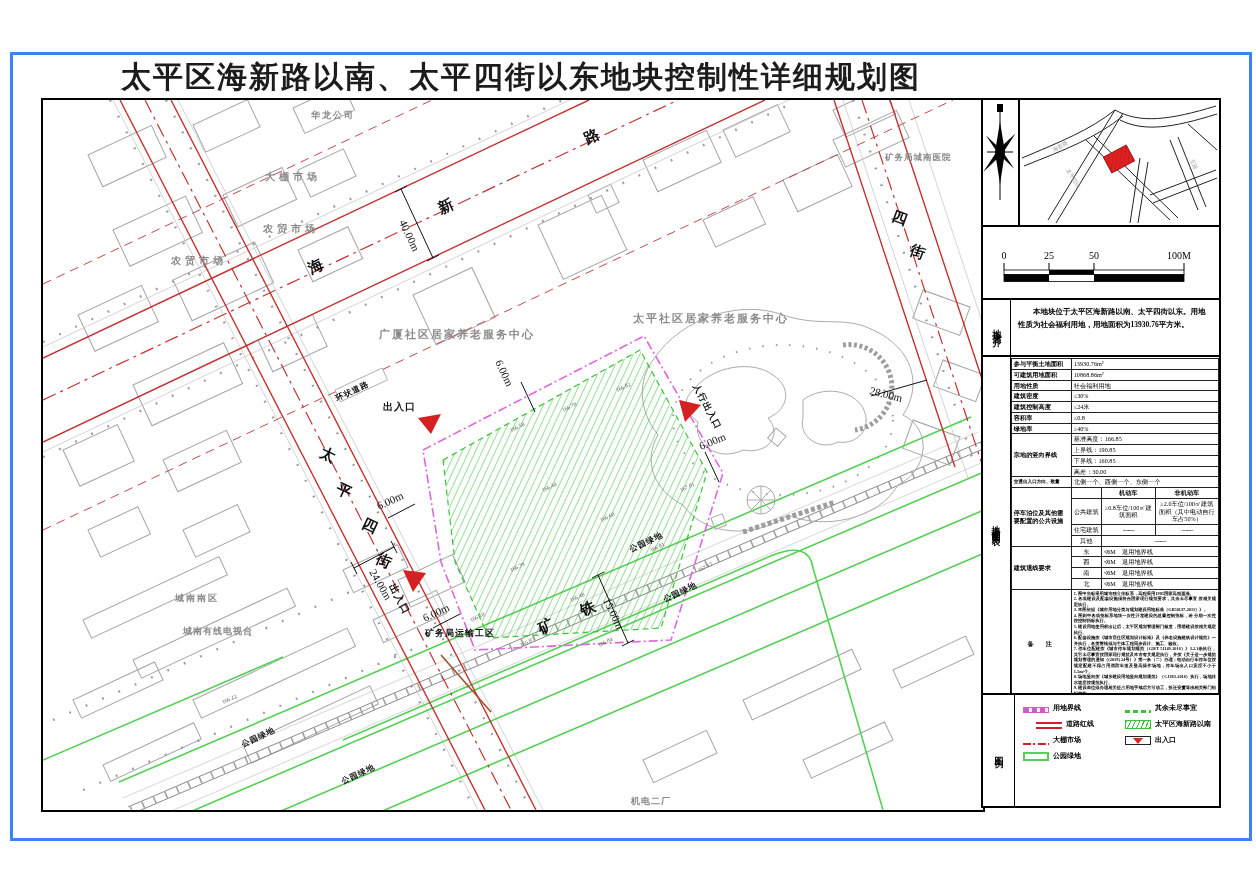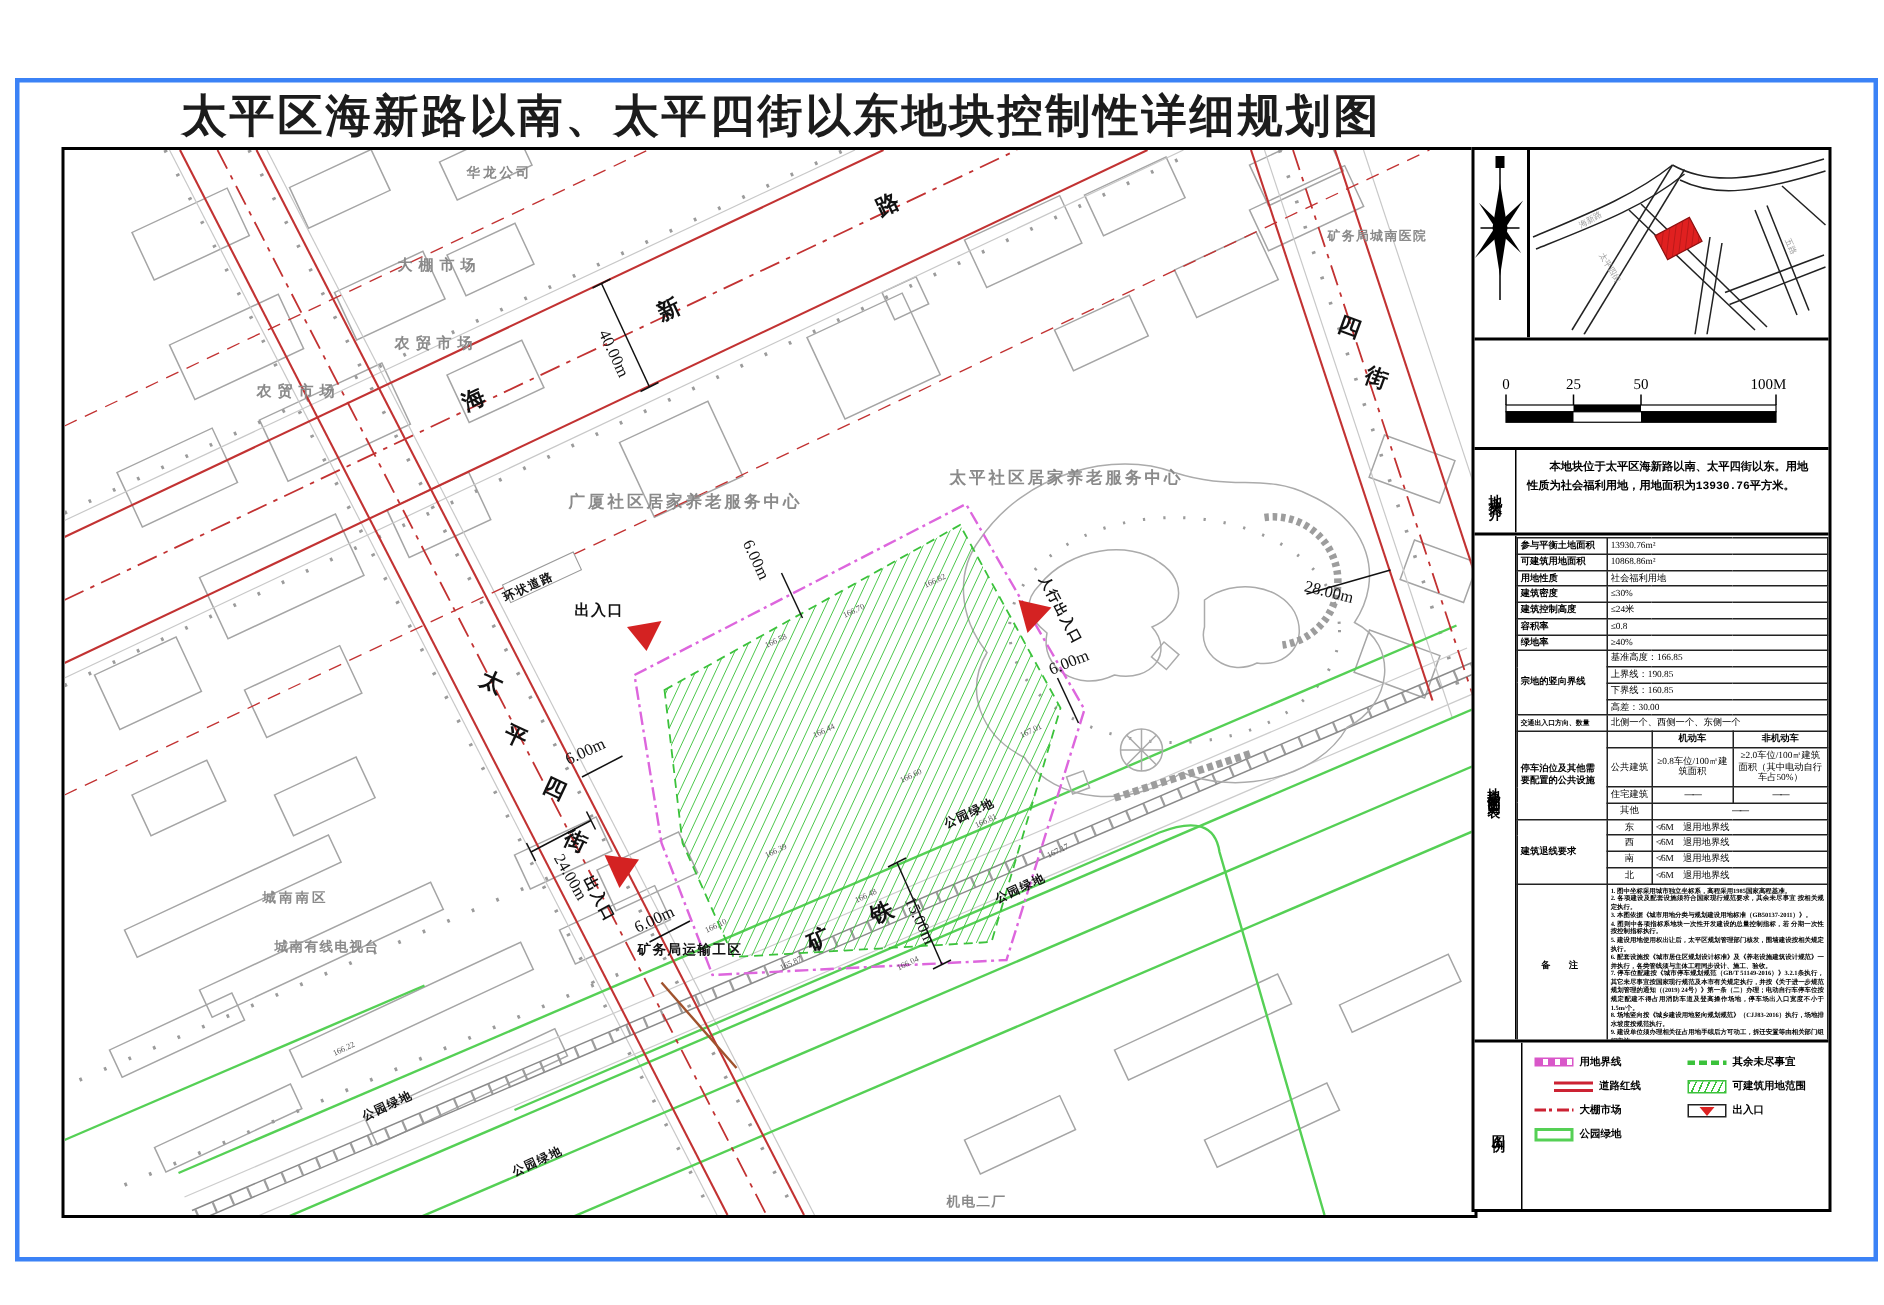--- a/index.html
+++ b/index.html
@@ -10,31 +10,31 @@
   .srow{position:relative;border-bottom:2px solid #000;box-sizing:border-box;overflow:hidden;}
   #row-top{height:127px;display:flex;}
   #northbox{width:37px;border-right:2px solid #000;box-sizing:border-box;}
   #insetbox{flex:1;}
   #row-scale{height:73px;}
   #row-intro{height:57px;display:flex;}
   #row-table{height:338px;display:flex;}
   #row-legend{height:113px;display:flex;border-bottom:none;}
   .vcol{width:28px;border-right:1.5px solid #000;box-sizing:border-box;display:flex;align-items:center;justify-content:center;}
   .vlabel{writing-mode:vertical-rl;text-orientation:upright;font-weight:bold;font-size:9px;letter-spacing:3px;color:#000;}
-  #intro-text{flex:1;font-size:7.5px;line-height:1.7;padding:6px 7px 0 7px;text-indent:2em;color:#000;font-weight:bold;font-family:Liberation Mono, monospace;}
+  #intro-text{flex:1;font-size:7.5px;line-height:1.7;padding:6px 7px 0 7px;text-indent:2em;color:#000;font-weight:bold;}
   table.ctl{border-collapse:collapse;width:210px;table-layout:fixed;margin-top:1px;}
   table.ctl td{border:1px solid #222;font-size:6.2px;line-height:1.25;padding:1px 2px;color:#000;vertical-align:middle;overflow:hidden;}
   td.k{font-weight:bold;}
   td.cen{text-align:center;}
   td.tiny{font-size:3.8px;line-height:1.2;text-align:center;}
   td.dash{text-align:center;font-weight:bold;letter-spacing:-1px;}
   td.notes{padding:2px 2px;}
   .note-line{font-size:4.3px;font-weight:bold;line-height:1.3;color:#000;text-align:justify;}
   #legend-items{flex:1;position:relative;font-size:7px;font-weight:bold;}
-  .lg-item{position:absolute;display:flex;align-items:center;gap:4px;}
+  .lg-item{position:absolute;display:flex;align-items:flex-end;gap:4px;}
   .sw{width:26px;height:8px;box-sizing:border-box;flex:none;}
   .sw-pink{border:1px solid #d957c9;background:repeating-linear-gradient(90deg,#d957c9 0 5px,#fff 5px 8px);height:6px;}
   .sw-roadred{height:7px;border-top:2px solid #c23;border-bottom:2px solid #c23;}
   .sw-center{height:2px;background:repeating-linear-gradient(90deg,#c23 0 8px,#fff 8px 10px,#c23 10px 12px,#fff 12px 15px);}
   .sw-park{height:9px;border:2px solid #55d055;}
   .sw-ctrl{height:3px;background:repeating-linear-gradient(90deg,#3bc23b 0 5px,#fff 5px 8px);}
   .sw-hatch{height:9px;border:1px solid #3bc23b;background:repeating-linear-gradient(115deg,#3bc23b 0 1px,#fff 1px 4px);}
   .sw-entr{height:9px;border:1px solid #222;position:relative;}
   .sw-entr .tri{position:absolute;left:7px;top:1px;width:0;height:0;border-left:5px solid transparent;border-right:5px solid transparent;border-top:6px solid #d22;}
   text{font-family:"Liberation Serif",serif;}
@@ -476,21 +476,21 @@
         <div class="lg-item" style="left:8px;top:56px">
           <span class="sw sw-park"></span>
           <span>公园绿地</span>
         </div>
         <div class="lg-item" style="left:110px;top:8px">
           <span class="sw sw-ctrl"></span>
           <span>其余未尽事宜</span>
         </div>
         <div class="lg-item" style="left:110px;top:24px">
           <span class="sw sw-hatch"></span>
-          <span>可建筑用地范围</span>
+          <span>太平区海新路以南</span>
         </div>
         <div class="lg-item" style="left:110px;top:40px">
           <span class="sw sw-entr">
               <span class="tri"></span>
             </span>
           <span>出入口</span>
         </div>
       </div>
     </div>
 

